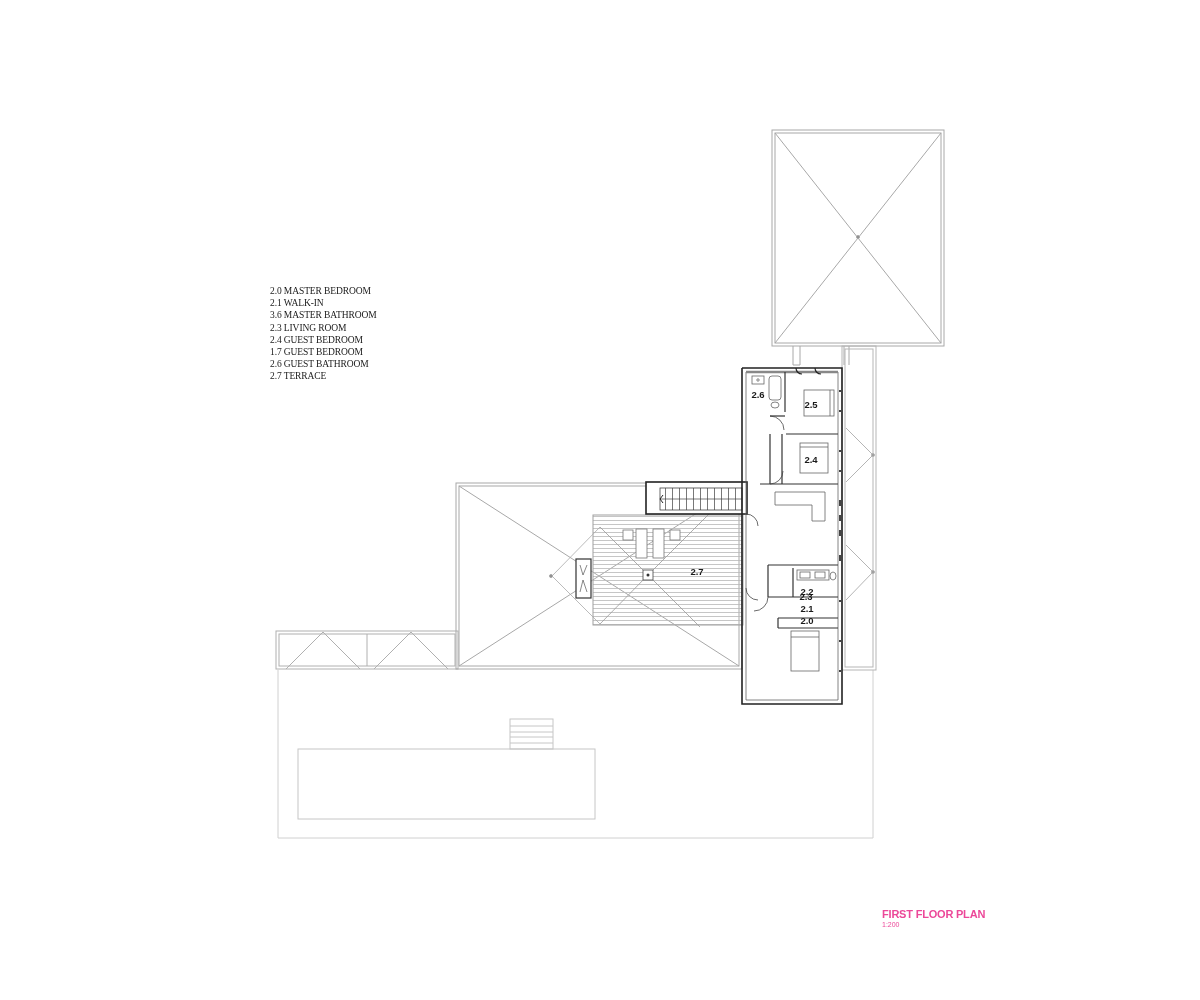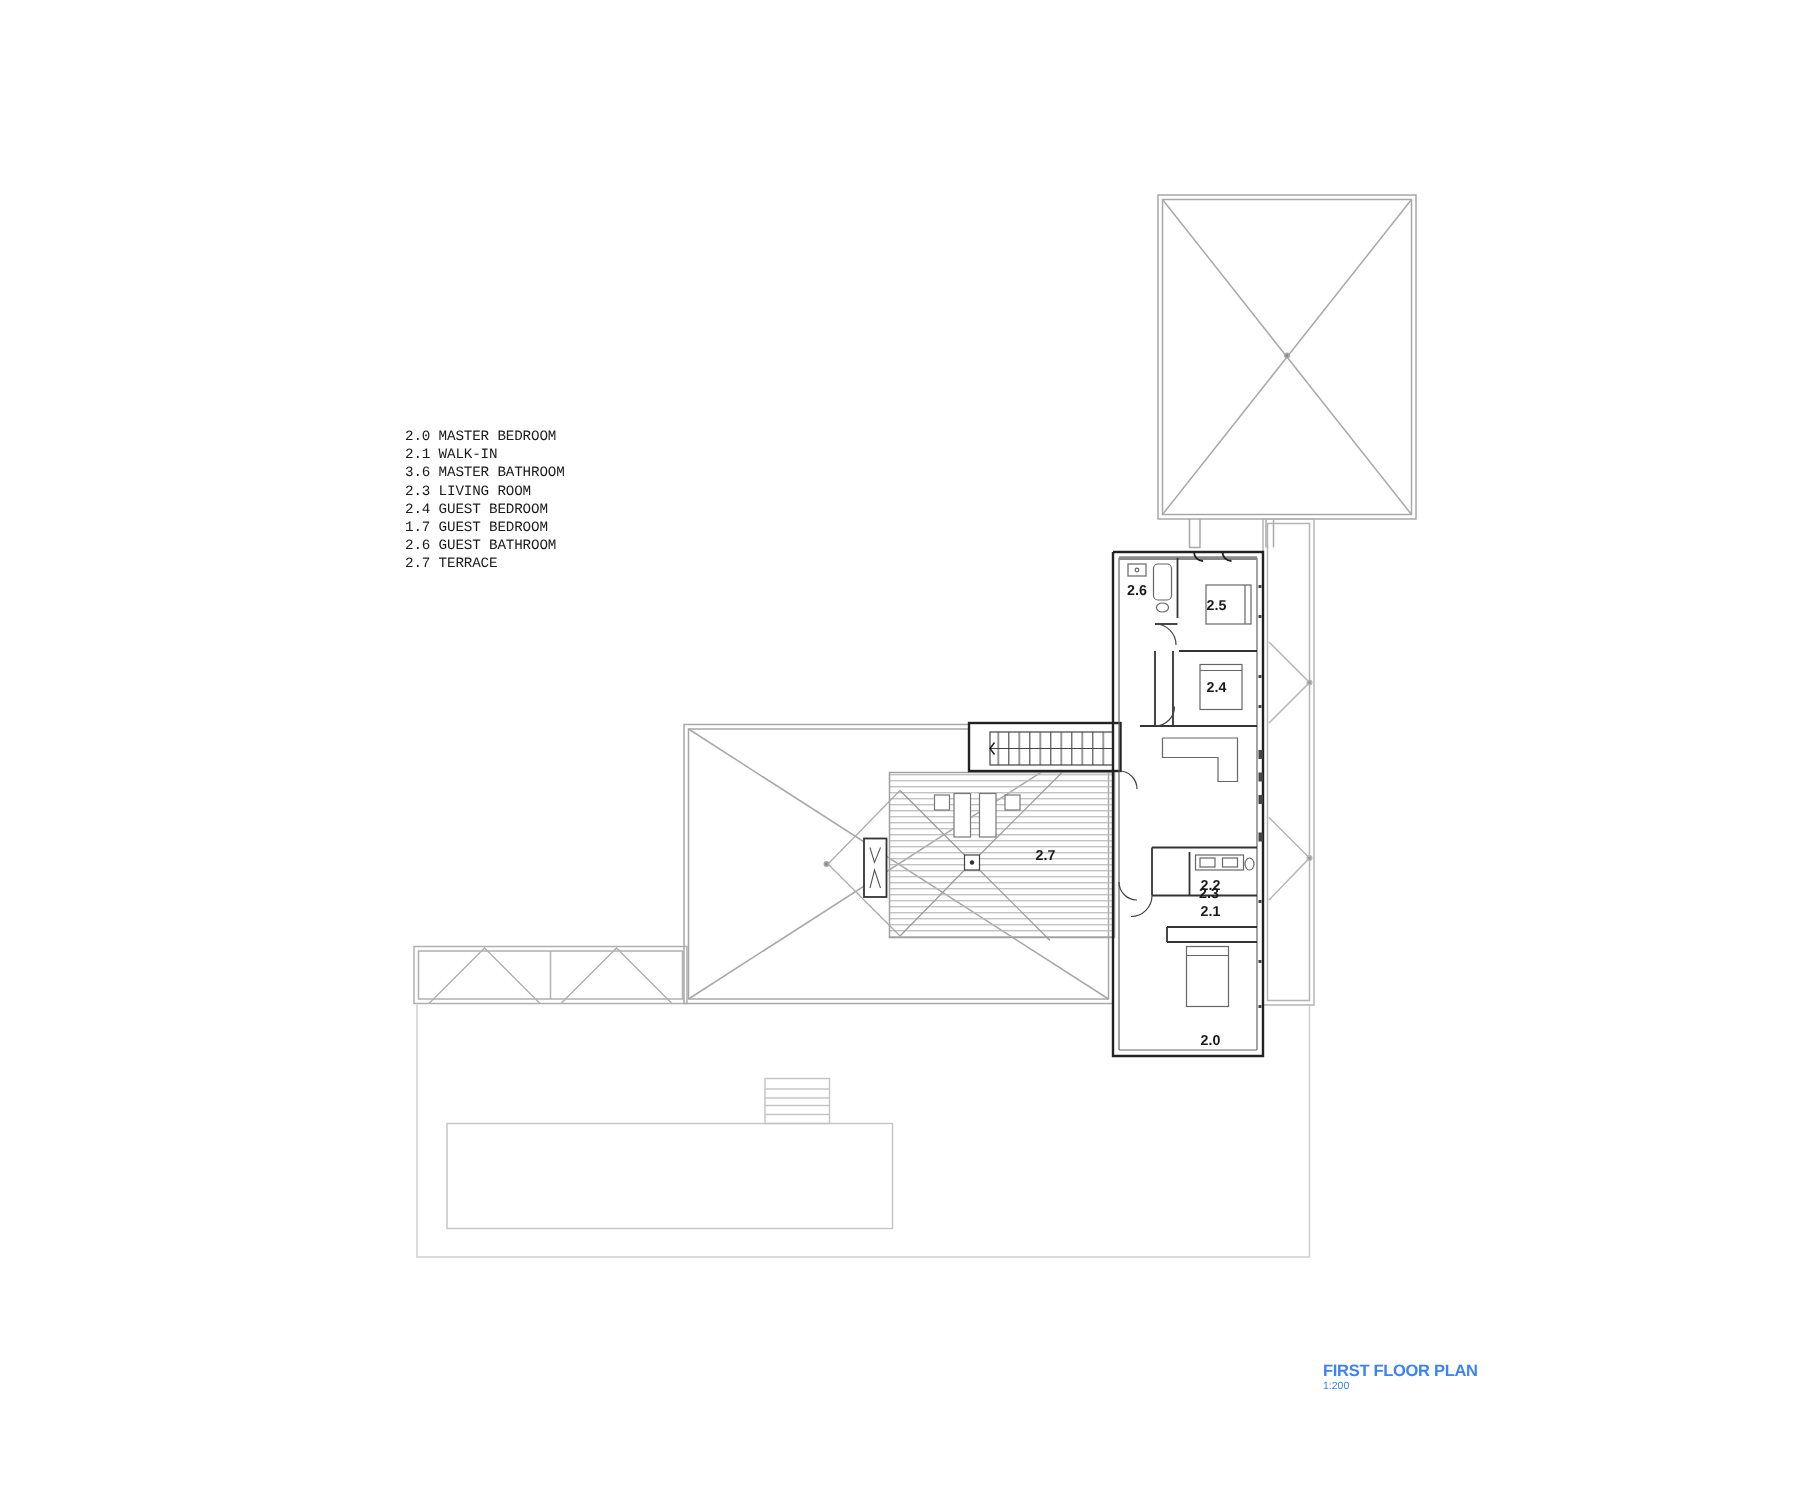--- a/index.html
+++ b/index.html
@@ -1,20 +1,20 @@
 <!DOCTYPE html>
 <html><head>
   <meta charset="utf-8">
   <style>
     html, body { margin: 0; padding: 0; background: #ffffff; }
     body { width: 1200px; height: 1000px; position: relative; overflow: hidden; font-family: "Liberation Sans", sans-serif; }
     #plan { position: absolute; left: 0; top: 0; width: 1200px; height: 1000px; }
-    .legend { position: absolute; left: 270px; top: 285px; font-family: Liberation Mono, monospace; font-size: 9.5px; line-height: 12.2px; color: #1a1a1a; letter-spacing: -0.1px; }
+    .legend { position: absolute; left: 270px; top: 285px; font-family: Liberation Serif, serif; font-size: 9.5px; line-height: 12.2px; color: #1a1a1a; letter-spacing: -0.1px; }
     .legend div { white-space: nowrap; }
-    .title-block { position: absolute; left: 882px; top: 908px; color: #3b82f6; font-family: "Liberation Sans", sans-serif; }
+    .title-block { position: absolute; left: 882px; top: 908px; color: #ec4899; font-family: "Liberation Sans", sans-serif; }
     .title-block .t { font-size: 11px; font-weight: bold; letter-spacing: -0.2px; }
     .title-block .s { font-size: 7px; margin-top: 1px; }
     .room-label { position: absolute; font-family: "Liberation Sans", sans-serif; font-size: 9.5px; font-weight: bold; color: #1a1a1a; transform: translate(-50%, -50%); white-space: nowrap; }
   </style>
 </head>
 <body>
 
 <svg id="plan" viewBox="0 0 1200 1000" xmlns="http://www.w3.org/2000/svg">
   <defs>
     <pattern id="deck" width="6" height="4" patternUnits="userSpaceOnUse">
@@ -184,21 +184,21 @@
   <div>2.0 MASTER BEDROOM</div>
   <div>2.1 WALK-IN</div>
   <div>3.6 MASTER BATHROOM</div>
   <div>2.3 LIVING ROOM</div>
   <div>2.4 GUEST BEDROOM</div>
   <div>1.7 GUEST BEDROOM</div>
   <div>2.6 GUEST BATHROOM</div>
   <div>2.7 TERRACE</div>
 </div>
 
-<span class="room-label" style="left:807px; top:694px;">2.0</span>
+<span class="room-label" style="left:807px; top:620px;">2.0</span>
 <span class="room-label" style="left:807px; top:608px;">2.1</span>
 <span class="room-label" style="left:807px; top:591px;">2.2</span>
 <span class="room-label" style="left:806px; top:564px;margin-top:32px;">2.3</span>
 <span class="room-label" style="left:811px; top:459px;">2.4</span>
 <span class="room-label" style="left:811px; top:404px;">2.5</span>
 <span class="room-label" style="left:758px; top:394px;">2.6</span>
 <span class="room-label" style="left:697px; top:571px;text-align:center;">2.7</span>
 
 <div class="title-block">
   <div class="t">FIRST FLOOR PLAN</div>

